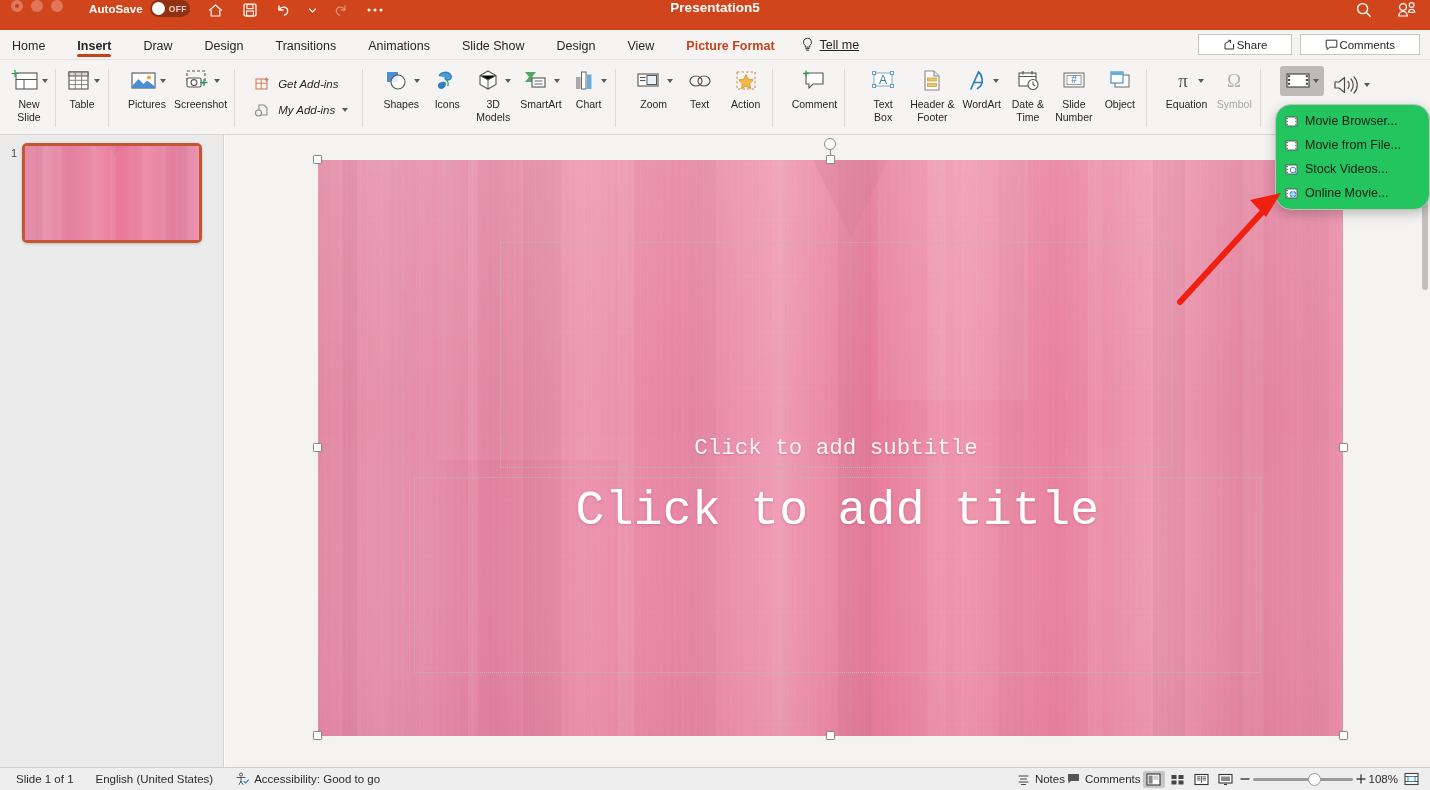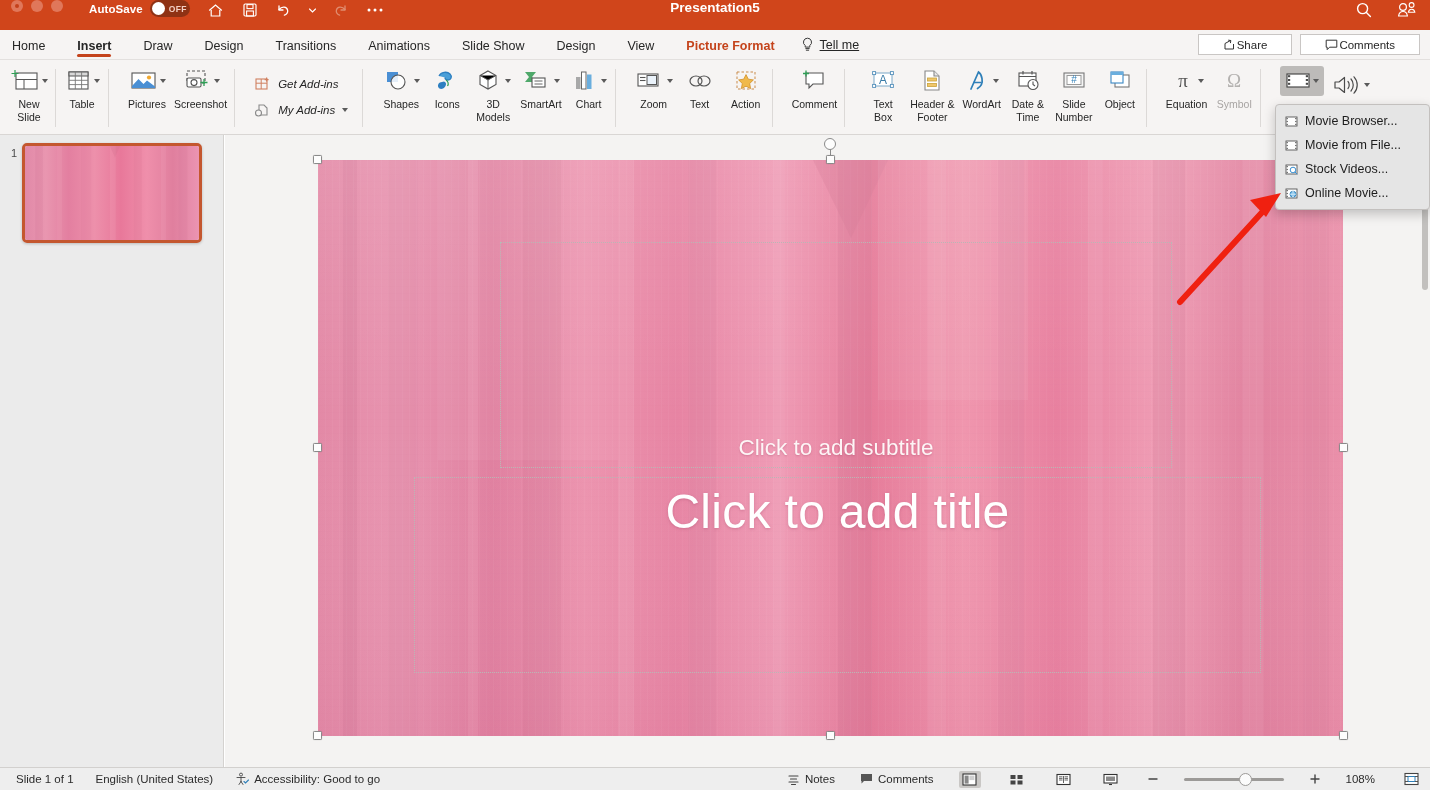--- a/index.html
+++ b/index.html
@@ -92,22 +92,22 @@
   }
   .addins-col { display:flex; flex-direction:column; justify-content:center; height:66px; gap:9px; padding-left:4px;}
   .addins-row { display:flex; align-items:center; gap:7px; font-size:11.5px; color:#262626;font-style:italic;}
   .ritem.highlight .glyph {
     background:#bdbbb9; border-radius:3px; padding:2px 5px;
   }
 
   
   .menu {
     position:absolute; top:104px; left:1275px; width:155px;
-    background:#e5e5e5; border:1px solid #c3c0be;
-    border-radius:4px; box-shadow:0 4px 12px rgba(0,0,0,.22);
+    background:#22c55e; border:1px solid #c3c0be;
+    border-radius:16px; box-shadow:0 4px 12px rgba(0,0,0,.22);
     padding:4px 0; z-index:50;
   }
   .menu-item {
     display:flex; align-items:center; gap:7px; height:24px;
     padding:0 9px; font-size:12.5px; color:#1d1d1d;
   }
 
   
   .thumbpane {
     position:absolute; top:135px; left:0; width:224px; height:632px;
@@ -136,21 +136,21 @@
     border:1px solid #8a8a8a; border-radius:1.5px; z-index:12;
     box-shadow:0 0 1px rgba(0,0,0,.3);
   }
   .rot-handle {
     position:absolute; width:12px; height:12px; border:1.2px solid #8a8a8a;
     border-radius:50%; background:#fdfdfd; z-index:12;
   }
   .rot-stem { position:absolute; width:1px; height:14px; background:#8a8a8a; z-index:11;}
   .ph {
     position:absolute; border:1px dotted #b9b7b5;
-    display:flex; align-items:center; justify-content:center;
+    display:flex; align-items:center; justify-content:center;font-family:Liberation Mono, monospace;
   }
   .ph-sub { }
   .ph-sub .t {
     color:#fdf5f6; font-size:22.5px; font-weight:400;
     text-shadow:0 1px 2px rgba(160,70,100,.35);
   }
   .ph-title .t {
     color:#fff; font-size:48px; font-weight:400; letter-spacing:.3px;
     text-shadow:0 1px 3px rgba(160,70,100,.35);
   }
@@ -159,21 +159,21 @@
   
   .arrow-svg { position:absolute; left:0; top:0; z-index:60; pointer-events:none; }
 
   
   .statusbar {
     position:absolute; bottom:0; left:0; width:1430px; height:23px;
     background:#eeeeee; border-top:1px solid #d2d0ce;
     display:flex; align-items:center; font-size:11.5px; color:#2b2b2b;
   }
   .sb-left { display:flex; align-items:center; gap:22px; padding-left:16px; }
-  .sb-right { position:absolute; right:8px; display:flex; align-items:center; gap:25px; }
+  .sb-right { position:absolute; right:8px; display:flex; align-items:center; gap:2px; }
   .sb-item { display:flex; align-items:center; gap:5px;justify-content:flex-end; }
   .viewbtn { width:22px; height:17px; display:flex; align-items:center; justify-content:center;}
   .viewbtn.active { background:#c9c7c5; border-radius:2px; }
   .zoomtrack { width:100px; height:3px; background:#9c9a98; border-radius:2px; position:relative;}
   .zoomknob {
     position:absolute; left:55px; top:-5px; width:13px; height:13px;
     border-radius:50%; background:#fbfbfb; border:1px solid #9c9a98;
   }
   .scrolltrack-v {
     position:absolute; right:1px; top:137px; width:9px; height:628px; background:transparent;

